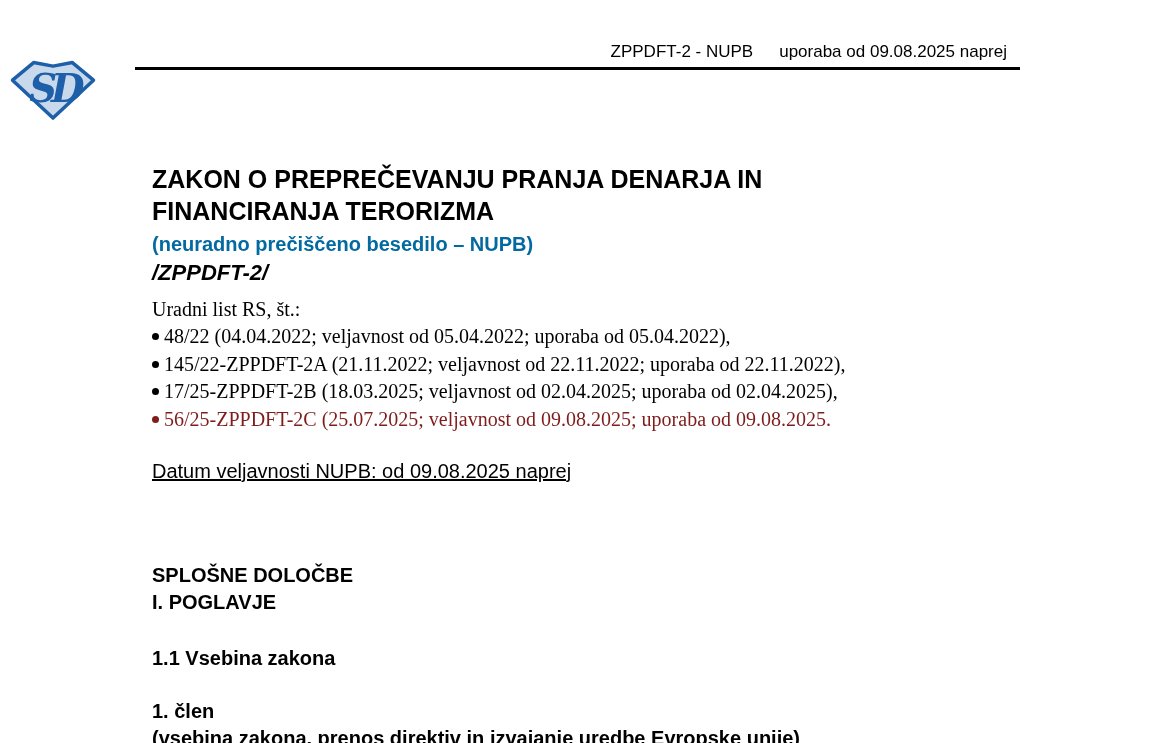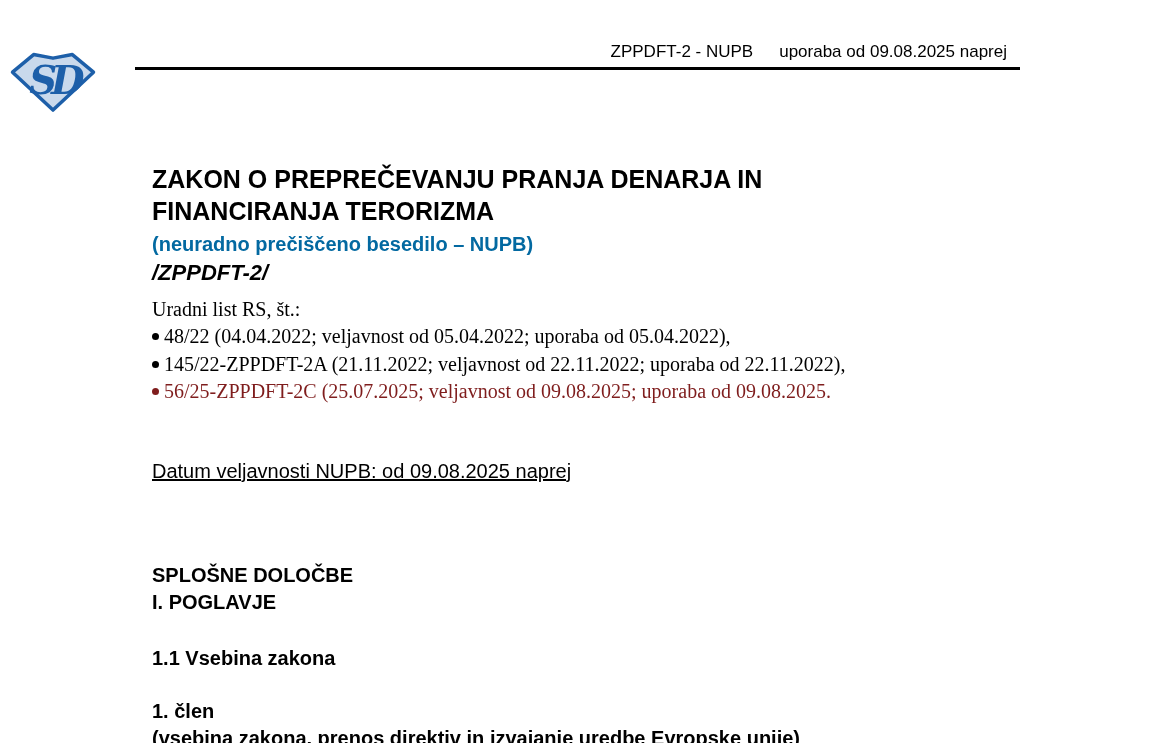--- a/index.html
+++ b/index.html
@@ -13,21 +13,21 @@
     overflow: hidden;
     position: relative;
     font-family: "Liberation Sans", sans-serif;
     color: #000000;
   }
 
   
   .logo {
     position: absolute;
     left: 9px;
-    top: 48px;
+    top: 56px;
     width: 88px;
     height: 66px;
   }
   .header-text {
     position: absolute;
     top: 40px;
     right: 150px;
     height: 28px;
     display: flex;
     align-items: flex-start;
@@ -138,20 +138,21 @@
     <span>FINANCIRANJA TERORIZMA</span>
   </h1>
   <div class="subtitle">(neuradno prečiščeno besedilo – NUPB)</div>
   <div class="doc-code">/ZPPDFT-2/</div>
 </div>
 
 <div class="col gazette">
   <div>Uradni list RS, št.:</div>
   <div class="gz-item"><span class="dot"></span><span>48/22 (04.04.2022; veljavnost od 05.04.2022; uporaba od 05.04.2022),</span></div>
   <div class="gz-item"><span class="dot"></span><span>145/22-ZPPDFT-2A (21.11.2022; veljavnost od 22.11.2022; uporaba od 22.11.2022),</span></div>
+  <div class="gz-item"><span class="dot"></span><span>17/25-ZPPDFT-2B (18.03.2025; veljavnost od 02.04.2025; uporaba od 02.04.2025),</span></div>
   <div class="gz-item red-text"><span class="dot"></span><span>56/25-ZPPDFT-2C (25.07.2025; veljavnost od 09.08.2025; uporaba od 09.08.2025.</span></div>
 </div>
 
 <div class="col dates">
   <div><span class="date-validity">Datum veljavnosti NUPB: od 09.08.2025 naprej</span></div>
 </div>
 
 <div class="col centered chapter">
   <div>SPLOŠNE DOLOČBE</div>
   <div>I. POGLAVJE</div>

